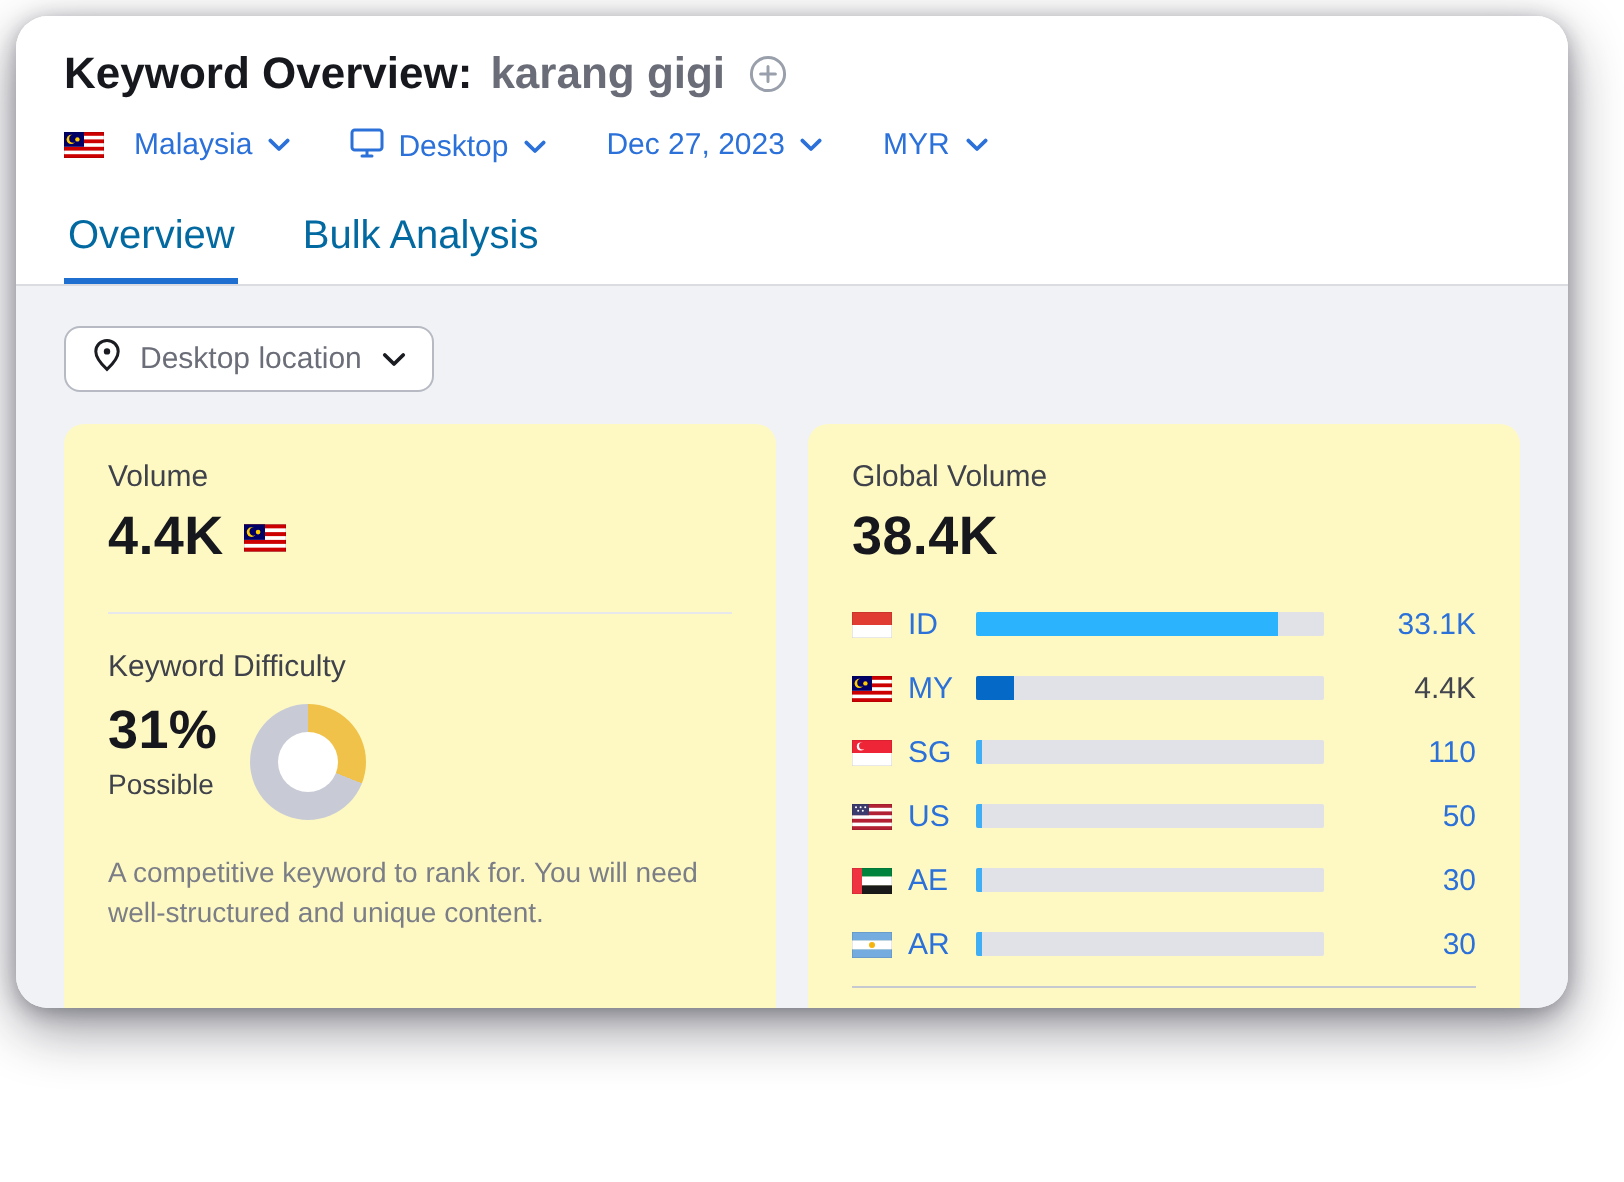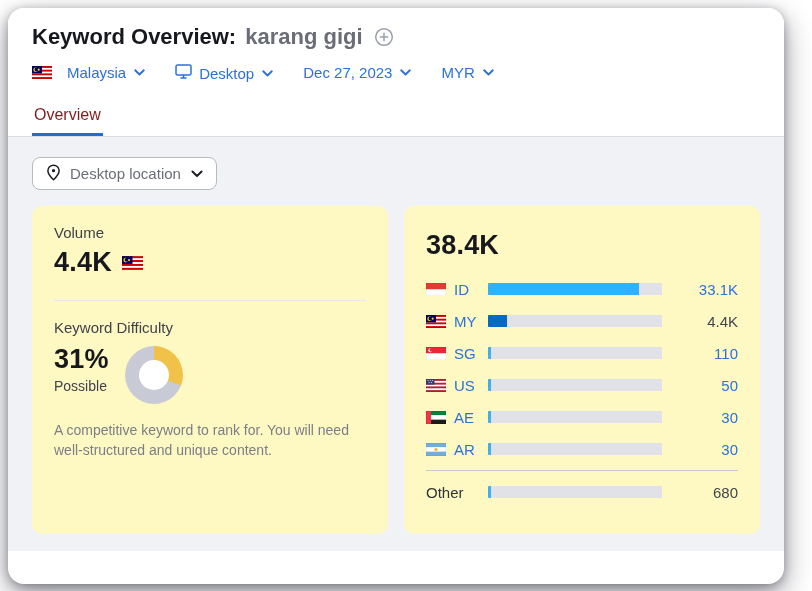--- a/index.html
+++ b/index.html
@@ -5,21 +5,21 @@
   * { box-sizing: border-box; margin: 0; padding: 0; }
   html, body { width: 812px; height: 591px; }
   body {
     font-family: "Liberation Sans", "DejaVu Sans", sans-serif;
     background: #ffffff;
     position: relative;
   }
   .window {
     position: absolute;
     left: 8px; top: 8px;
-    width: 776px; height: 576px;
+    width: 776px; height: 496px;
     background: #ffffff;
     border-radius: 16px;
     box-shadow: 0 10px 28px rgba(20,20,35,.45), 0 2px 10px rgba(20,20,35,.30);
     overflow: hidden;
   }
   .header { padding: 16px 24px 0 24px; background: #fff; }
   .title-row { display: flex; align-items: center; gap: 9px; }
   .title-main { font-size: 22px; font-weight: 700; color: #16181d; }
   .title-keyword { font-size: 22px; font-weight: 600; color: #6a6d77; }
   .plus-icon { display: inline-flex; margin-left: 2px; cursor: pointer; }
@@ -29,21 +29,21 @@
     margin-top: 14px; font-size: 15px; color: #2b71d9;
   }
   .filter-item { display: inline-flex; align-items: center; gap: 7px; cursor: pointer; }
   .chev { display: inline-flex; margin-left: 1px; }
 
   .tabs {
     display: flex; margin: 14px -24px 0 -24px; padding: 0 24px;
     border-bottom: 1px solid #dadce2;
   }
   .tab {
-    font-size: 16px; color: #7f1d1d; padding: 10px 2px 9px 2px;
+    font-size: 20px; color: #0369a1; padding: 10px 2px 9px 2px;
     margin-right: 30px; border-bottom: 3px solid transparent; cursor: pointer;
   }
   .tab.active { border-bottom-color: #1f6fd0; }
 
   .content {
     background: #f1f2f6;
     height: 414px;
     padding: 20px 24px;
   }
   .select-btn {
@@ -157,20 +157,21 @@
         <span class="chev">
             <svg width="11" height="7" viewBox="0 0 11 7">
               <path d="M1.2 1.3l4.3 4.2 4.3-4.2" fill="none" stroke="#2b71d9" stroke-width="1.9" stroke-linecap="round" stroke-linejoin="round"></path>
             </svg>
           </span>
       </span>
     </div>
 
     <div class="tabs">
       <div class="tab active">Overview</div>
+      <div class="tab">Bulk Analysis</div>
     </div>
   </div>
 
   <div class="content">
     <button class="select-btn">
       <span><svg width="15" height="17" viewBox="0 0 15 17">
             <path d="M7.5 1.2a5.6 5.6 0 0 1 5.6 5.6c0 3.4-3.4 6.9-5.6 8.9-2.2-2-5.6-5.5-5.6-8.9A5.6 5.6 0 0 1 7.5 1.2z" fill="none" stroke="#1a1c21" stroke-width="1.5"></path>
             <circle cx="7.5" cy="6.7" r="1.6" fill="#1a1c21"></circle>
           </svg></span>
       <span>Desktop location</span>
@@ -210,20 +211,21 @@
           <div>
             <div class="big-value">31%</div>
             <div class="kd-level">Possible</div>
           </div>
           <div class="donut" style="background: conic-gradient(rgb(240, 194, 74) 0deg, rgb(240, 194, 74) 31%, rgb(200, 203, 214) 31%, rgb(200, 203, 214) 100%);"></div>
         </div>
         <div class="kd-desc">A competitive keyword to rank for. You will need well-structured and unique content.</div>
       </div>
 
       <div class="card card-global">
+        <div class="card-title">Global Volume</div>
         <div class="big-value-row">
           <span class="big-value">38.4K</span>
         </div>
 
         <div class="gv-rows">
 
           <div class="gv-row">
             <span class="flag">
                 <svg viewBox="0 0 20 13">
                   <rect width="20" height="6.5" fill="#E03C31"></rect>

